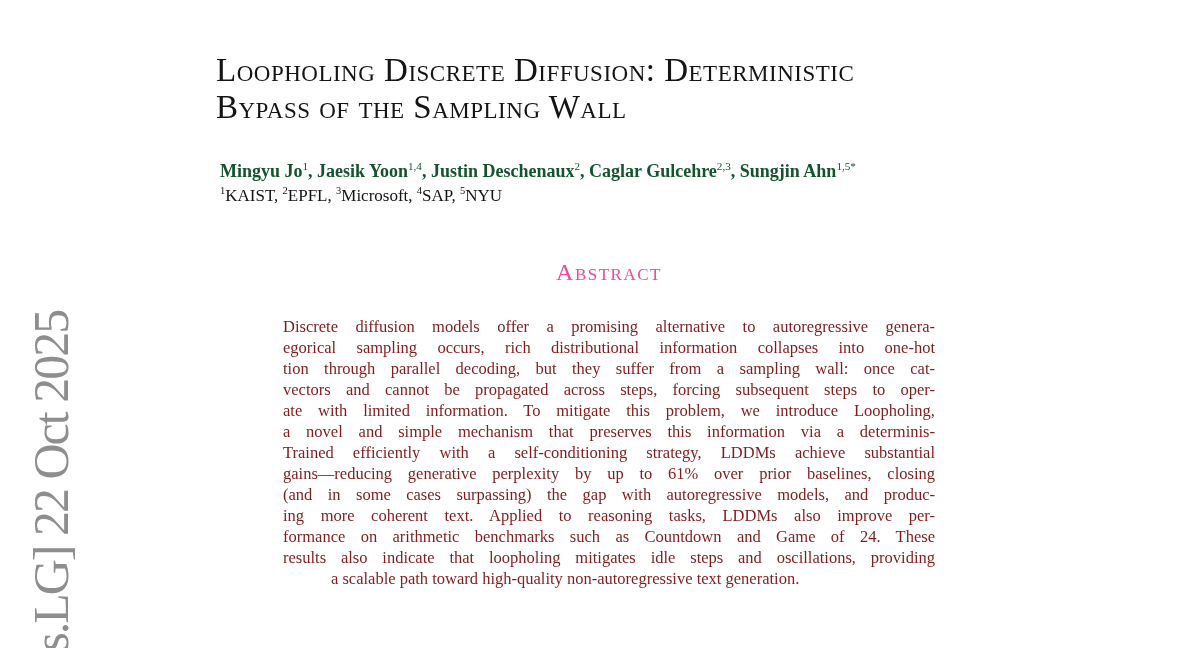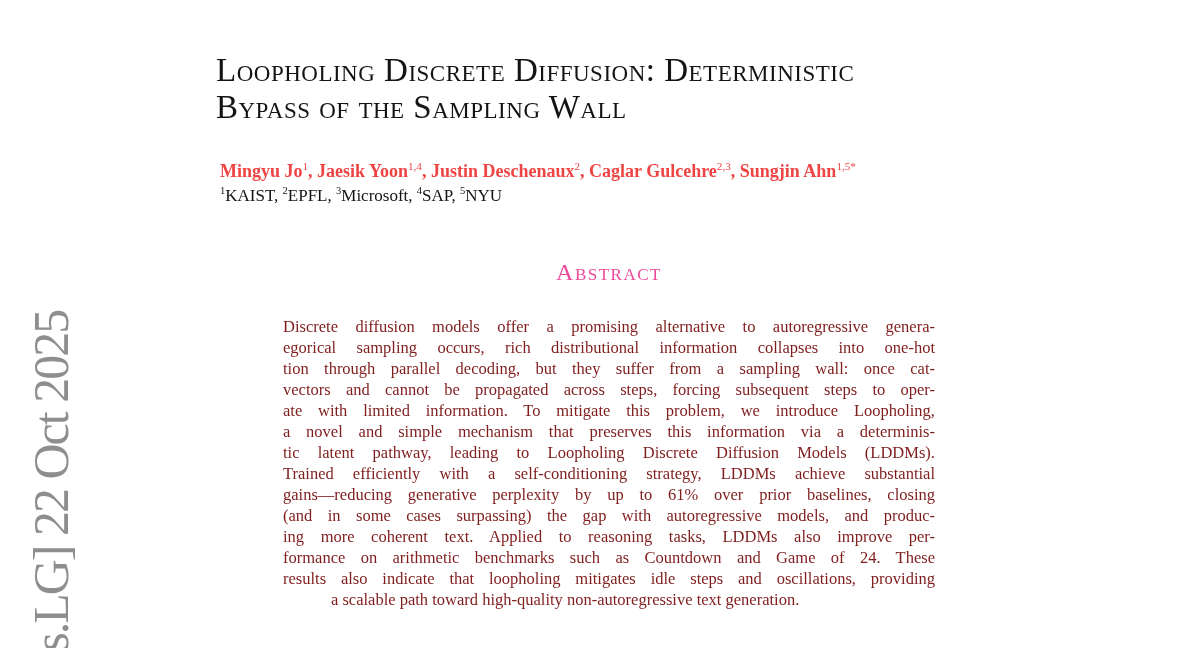--- a/index.html
+++ b/index.html
@@ -35,21 +35,21 @@
     line-height: 37px;
     letter-spacing: 0.5px;
     color: #141414;
   }
 
   .authors {
     position: absolute;
     left: 220px; top: 160px;
     font-size: 18px;
     font-weight: bold;
-    color: #ef4444;
+    color: #14532d;
     white-space: nowrap;
   }
   .authors sup { font-weight: normal; font-size: 0.62em; }
 
   .affiliations {
     position: absolute;
     left: 202px; top: 185px;
     font-size: 17px;
     color: #141414;
     white-space: nowrap;
@@ -107,21 +107,20 @@
 
   <div class="abstract-heading">Abstract</div>
 
   <div class="abstract">
     <div class="abs-line">Discrete diffusion models offer a promising alternative to autoregressive genera-</div>
     <div class="abs-line">egorical sampling occurs, rich distributional information collapses into one-hot</div>
     <div class="abs-line">tion through parallel decoding, but they suffer from a sampling wall: once cat-</div>
     <div class="abs-line">vectors and cannot be propagated across steps, forcing subsequent steps to oper-</div>
     <div class="abs-line">ate with limited information. To mitigate this problem, we introduce Loopholing,</div>
     <div class="abs-line">a novel and simple mechanism that preserves this information via a determinis-</div>
-    <div class="abs-line">tic latent pathway, leading to Loopholing Discrete Diffusion Models (LDDMs).</div>
     <div class="abs-line">Trained efficiently with a self-conditioning strategy, LDDMs achieve substantial</div>
     <div class="abs-line">gains—reducing generative perplexity by up to 61% over prior baselines, closing</div>
     <div class="abs-line">(and in some cases surpassing) the gap with autoregressive models, and produc-</div>
     <div class="abs-line">ing more coherent text. Applied to reasoning tasks, LDDMs also improve per-</div>
     <div class="abs-line">formance on arithmetic benchmarks such as Countdown and Game of 24. These</div>
     <div class="abs-line">results also indicate that loopholing mitigates idle steps and oscillations, providing</div>
     <div class="abs-line last">a scalable path toward high-quality non-autoregressive text generation.</div>
   </div>
 
 </div>

